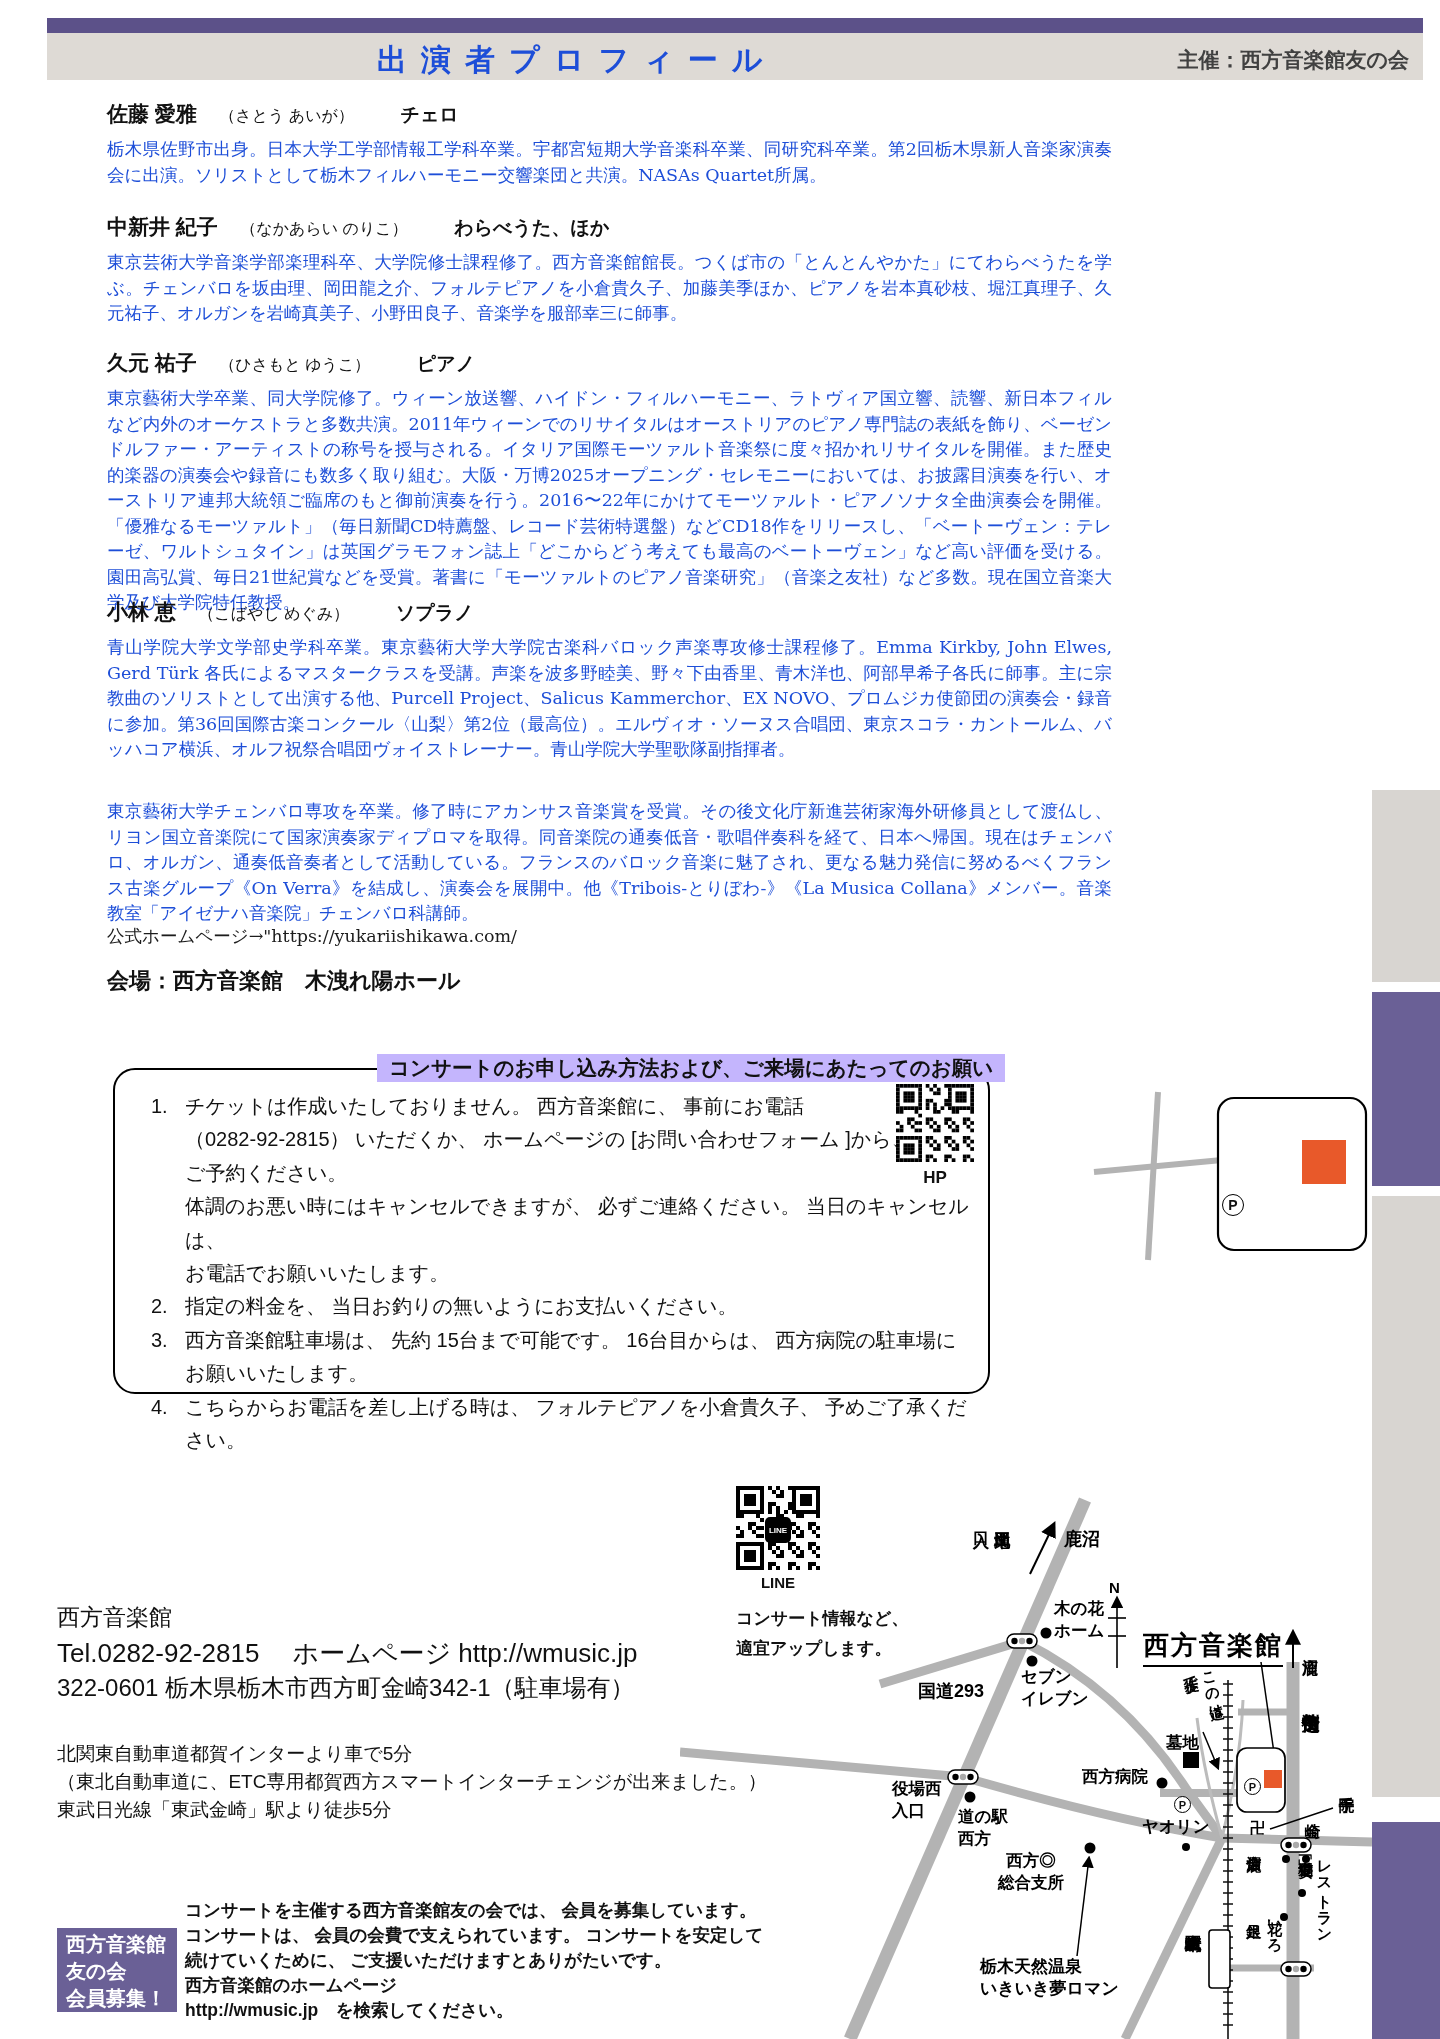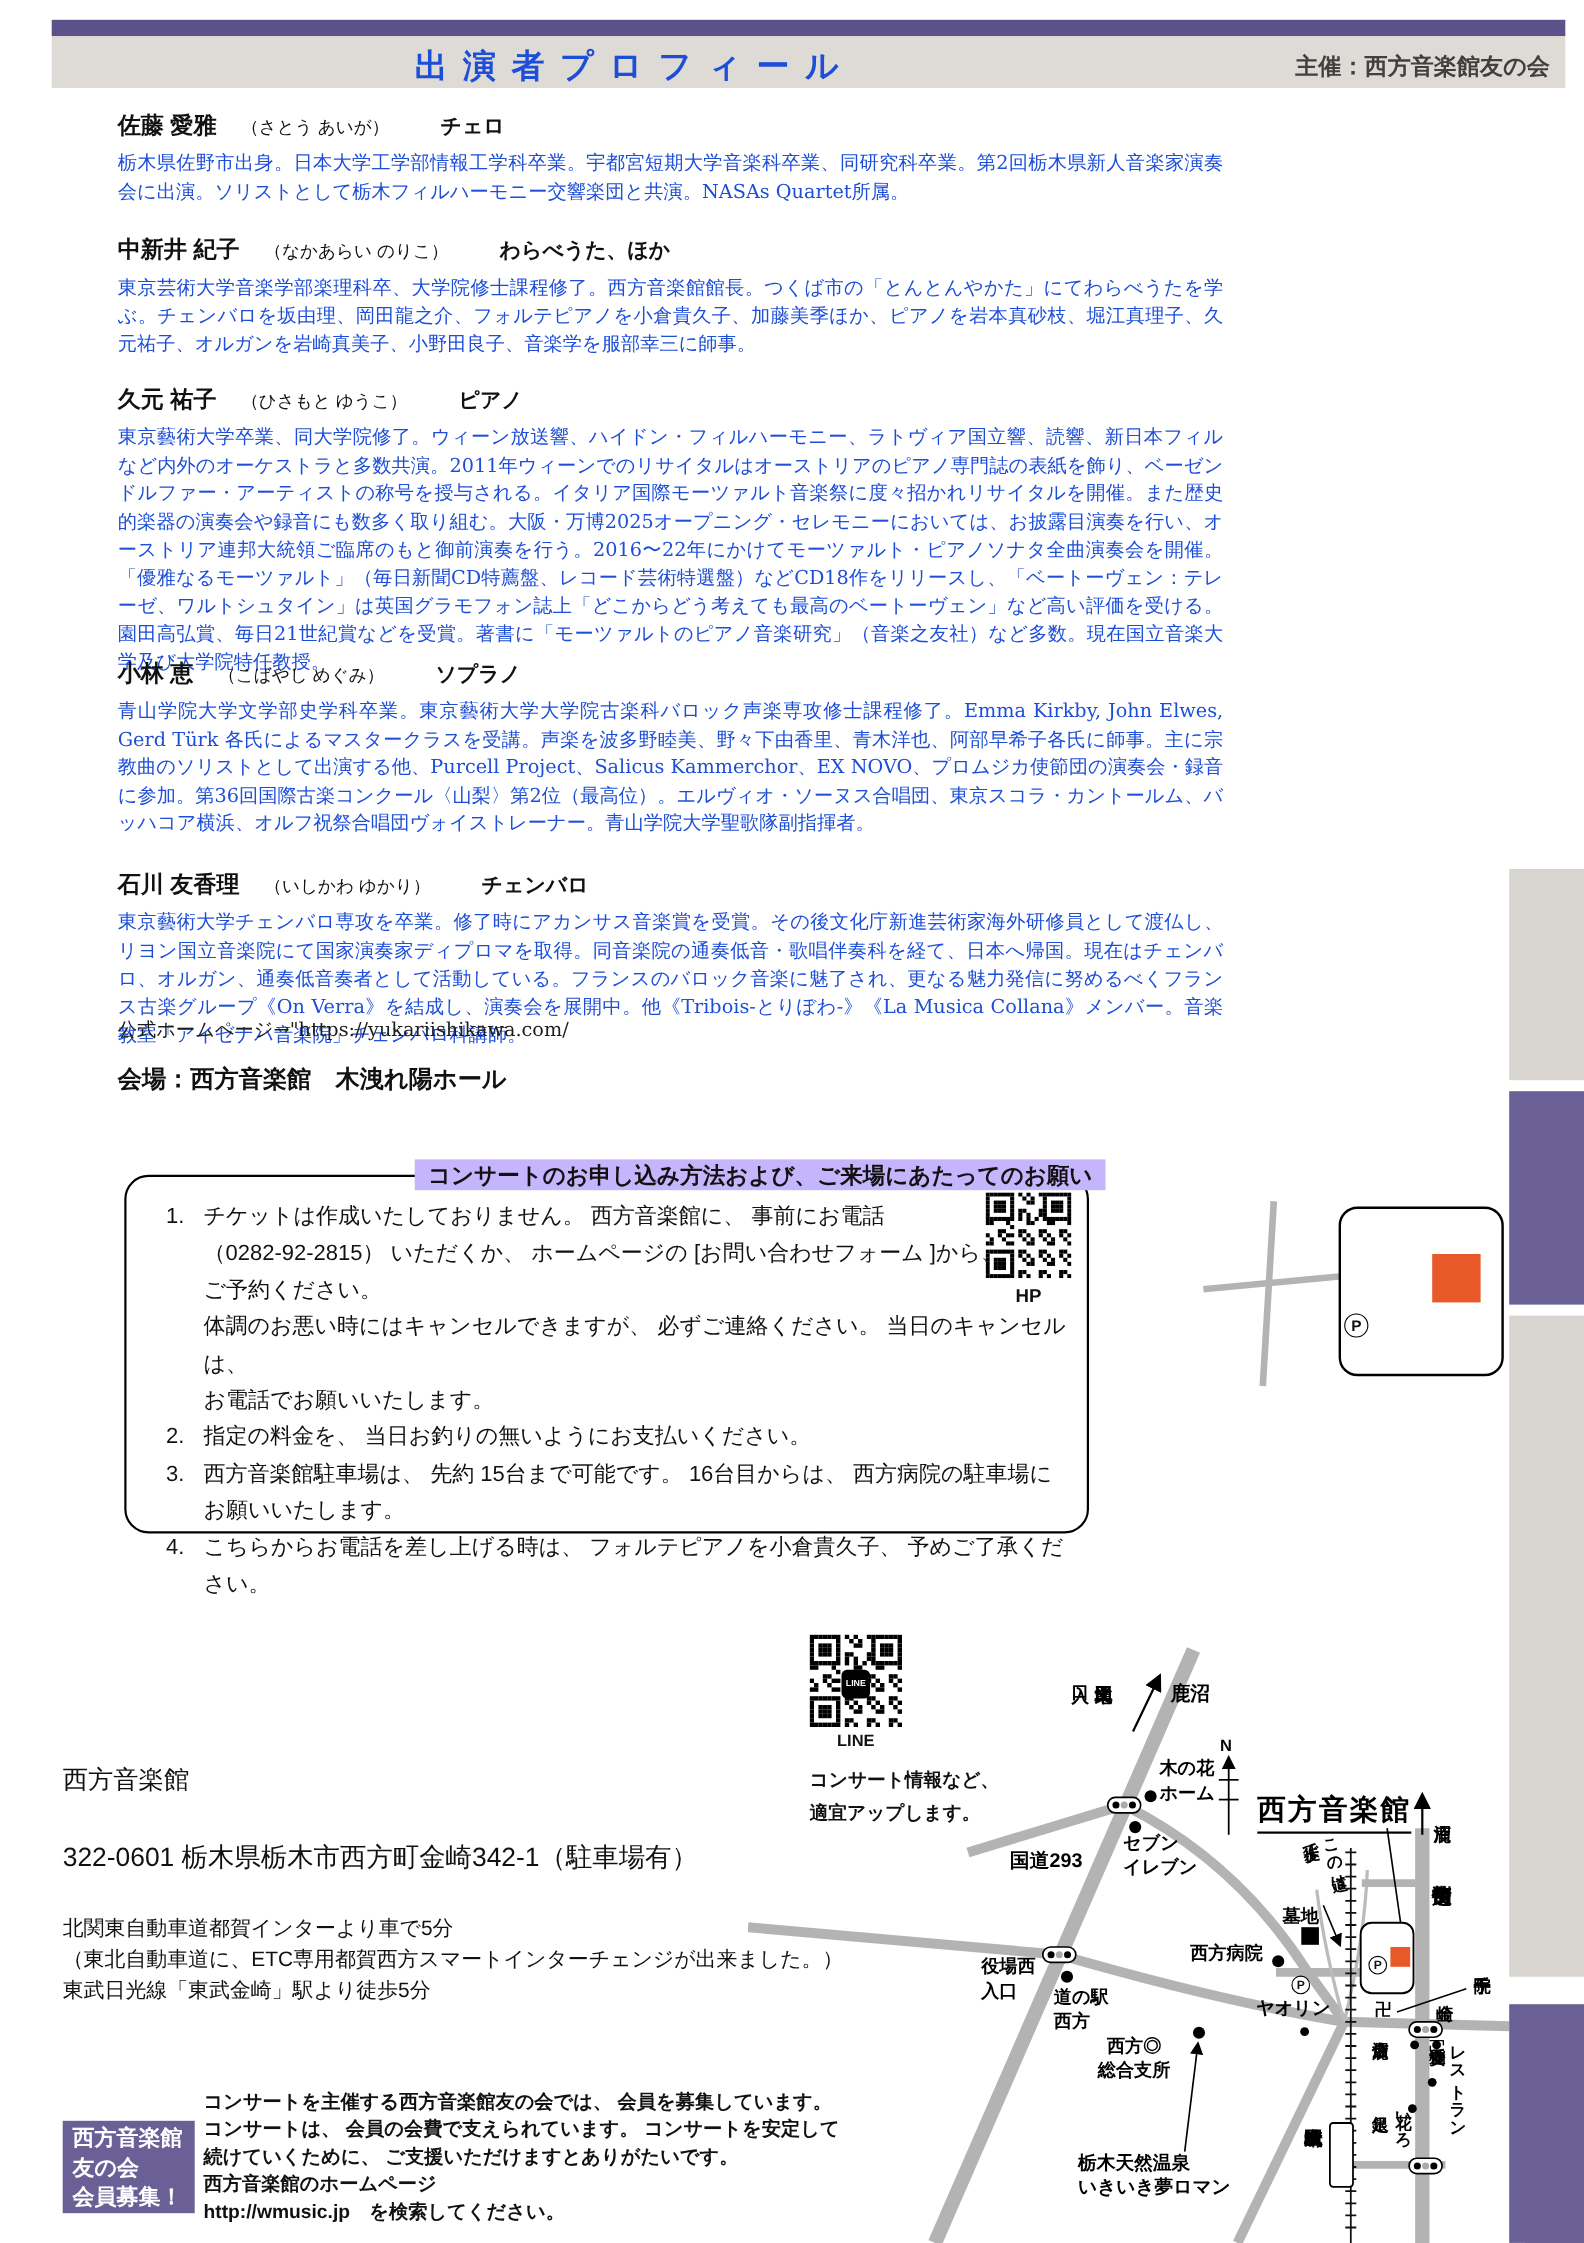--- a/index.html
+++ b/index.html
@@ -106,25 +106,20 @@
   <div class="profile" style="top:598px">
     <div>
       <span class="p-name">小林 恵</span>
       <span class="p-kana">（こばやし めぐみ）</span>
       <span class="p-role">ソプラノ</span>
     </div>
     <div class="p-bio">青山学院大学文学部史学科卒業。東京藝術大学大学院古楽科バロック声楽専攻修士課程修了。Emma Kirkby, John Elwes, Gerd Türk 各氏によるマスタークラスを受講。声楽を波多野睦美、野々下由香里、青木洋也、阿部早希子各氏に師事。主に宗教曲のソリストとして出演する他、Purcell Project、Salicus Kammerchor、EX NOVO、プロムジカ使節団の演奏会・録音に参加。第36回国際古楽コンクール〈山梨〉第2位（最高位）。エルヴィオ・ソーヌス合唱団、東京スコラ・カントールム、バッハコア横浜、オルフ祝祭合唱団ヴォイストレーナー。青山学院大学聖歌隊副指揮者。</div>
   </div>
 
   <div class="profile" style="top:790px">
-    <div>
-      <span class="p-name">石川 友香理</span>
-      <span class="p-kana">（いしかわ ゆかり）</span>
-      <span class="p-role">チェンバロ</span>
-    </div>
     <div class="p-bio">東京藝術大学チェンバロ専攻を卒業。修了時にアカンサス音楽賞を受賞。その後文化庁新進芸術家海外研修員として渡仏し、リヨン国立音楽院にて国家演奏家ディプロマを取得。同音楽院の通奏低音・歌唱伴奏科を経て、日本へ帰国。現在はチェンバロ、オルガン、通奏低音奏者として活動している。フランスのバロック音楽に魅了され、更なる魅力発信に努めるべくフランス古楽グループ《On Verra》を結成し、演奏会を展開中。他《Tribois-とりぼわ-》《La Musica Collana》メンバー。音楽教室「アイゼナハ音楽院」チェンバロ科講師。</div>
   </div>
   <div class="p-url">公式ホームページ→"https://yukariishikawa.com/</div>
 
   <div class="venue">会場：西方音楽館　木洩れ陽ホール</div>
 
   <div class="nbox">
     <div class="nbox-title">コンサートのお申し込み方法および、ご来場にあたってのお願い</div>
     <div class="nbox-items">
       <div class="nitem">
@@ -555,20 +550,21 @@
         <rect x="72" y="80" width="4" height="4" fill="#000"></rect>
         <rect x="80" y="80" width="4" height="4" fill="#000"></rect>
       </svg>
     <div class="line-logo">LINE</div>
   </div>
   <div class="line-lab">LINE</div>
   <div class="line-cap">コンサート情報など、
 適宜アップします。</div>
 
   <div class="c-name">西方音楽館</div>
+  <div class="c-tel">Tel.0282-92-2815　 ホームページ  http://wmusic.jp</div>
   <div class="c-addr">322-0601 栃木県栃木市西方町金崎342-1（駐車場有）</div>
   <div class="c-access">北関東自動車道都賀インターより車で5分
 （東北自動車道に、ETC専用都賀西方スマートインターチェンジが出来ました。）
 東武日光線「東武金崎」駅より徒歩5分</div>
 
   <div class="r-box">西方音楽館
 友の会
 会員募集！</div>
   <div class="r-text">コンサートを主催する西方音楽館友の会では、 会員を募集しています。
 コンサートは、 会員の会費で支えられています。 コンサートを安定して

